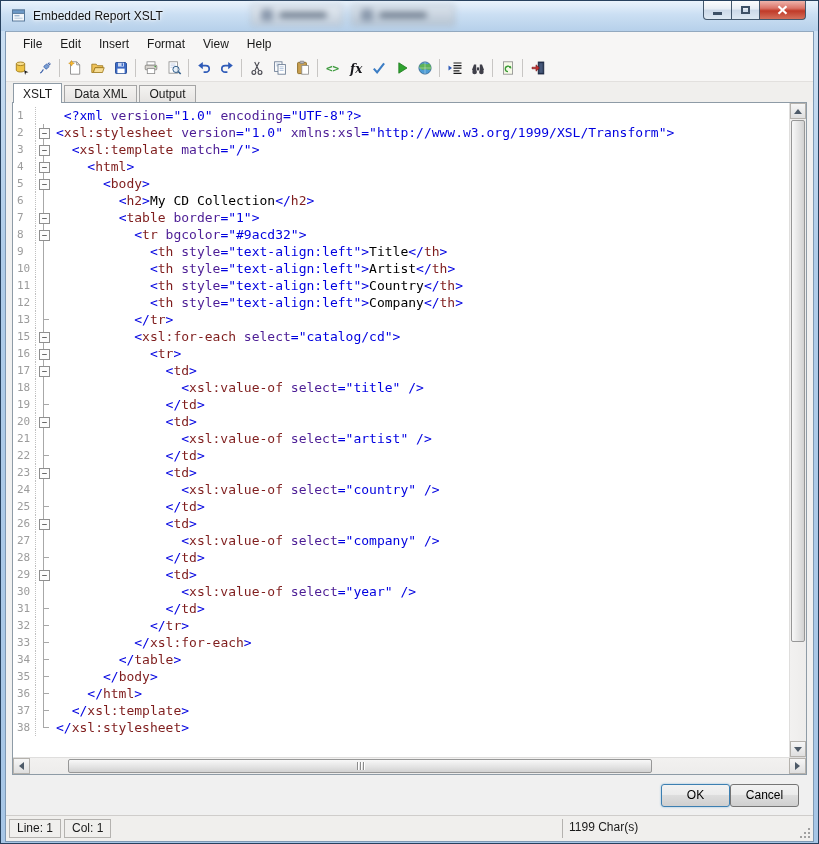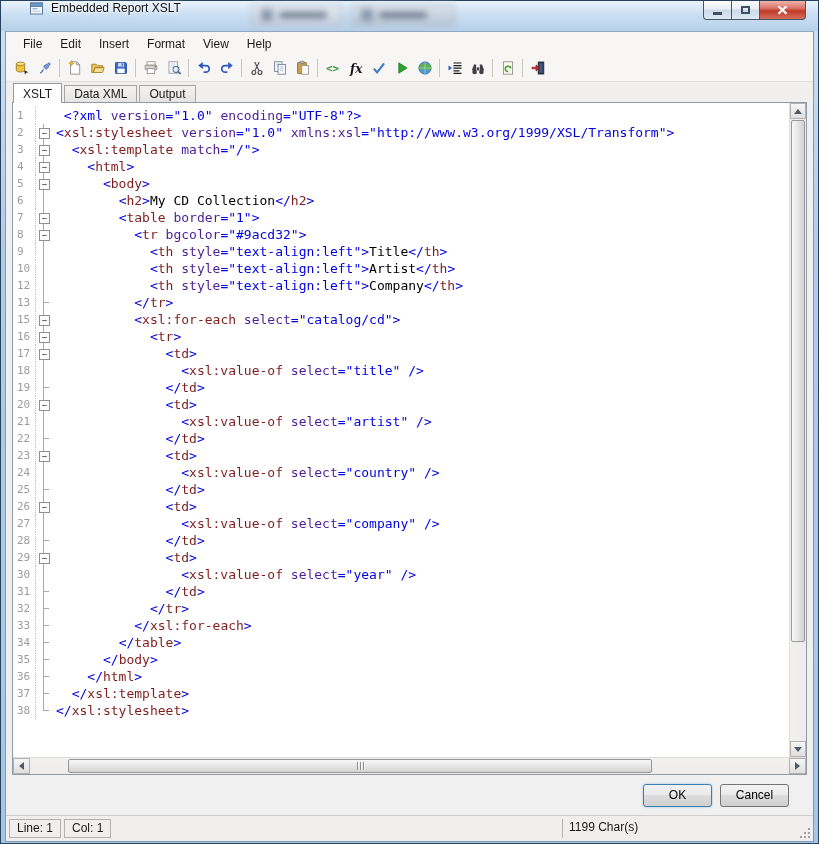--- a/index.html
+++ b/index.html
@@ -2,22 +2,22 @@
 <html><head>
 <meta charset="utf-8">
 <style>
   html,body{margin:0;padding:0;width:819px;height:844px;overflow:hidden;
     font-family:"Liberation Sans", sans-serif;font-size:12px;color:#1a1a1a;}
   *{box-sizing:border-box;}
 
   
   .frame{width:819px;height:844px;background:linear-gradient(#CFE2F4,#AFCCE9 30%,#A7C6E6);
     border:1px solid #27415E;position:relative;display:flex;flex-direction:column;}
-  .titlebar{height:30px;position:relative;display:flex;align-items:flex-start;
-    background:linear-gradient(#EAF3FC,#CBDFF3 45%,#B6D0EA);padding-left:28px;flex:0 0 30px;}
+  .titlebar{height:30px;position:relative;display:flex;align-items:center;
+    background:linear-gradient(#EAF3FC,#CBDFF3 45%,#B6D0EA);padding-left:10px;flex:0 0 30px;}
   .app-ico{width:16px;height:16px;margin-right:6px;display:inline-flex;}
   .title{font-size:12px;color:#111;text-shadow:0 0 3px #fff,0 0 6px #fff;white-space:nowrap;}
   .bg-tabs{position:absolute;left:250px;top:3px;height:24px;display:flex;gap:8px;filter:blur(3px);opacity:.85;}
   .blur-pill{width:92px;height:22px;border-radius:3px;background:linear-gradient(#E9EEF3,#C3CDD8);
     box-shadow:inset 0 0 0 1px #9AA6B4;position:relative;}
   .blur-pill::before{content:"";position:absolute;left:10px;top:5px;width:12px;height:12px;background:#7E8CA0;border-radius:2px;}
   .blur-pill::after{content:"";position:absolute;left:28px;top:8px;width:48px;height:6px;background:#5E6B7C;border-radius:3px;}
   .blur-pill.p2{width:104px;background:linear-gradient(#DFE6ED,#B5C1CE);}
   .caption{position:absolute;top:0;right:12px;display:flex;z-index:5;}
   .cap-btn{width:29px;height:19px;border:1px solid #44586C;border-top:none;margin-left:-1px;
@@ -81,21 +81,21 @@
     background:linear-gradient(#F6F6F6,#DFDFDF);border:1px solid #B5B2AD;}
   .harrow span{width:0;height:0;border-top:4px solid transparent;border-bottom:4px solid transparent;}
   .harrow.left span{border-right:5px solid #4D5A68;}
   .harrow.right span{border-left:5px solid #4D5A68;}
   .htrack{flex:1;position:relative;}
   .hthumb{position:absolute;top:1px;bottom:1px;left:5%;width:77%;border:1px solid #979797;border-radius:2px;
     background:linear-gradient(#F8F8F8,#E2E2E2 60%,#D2D2D2);display:flex;align-items:center;justify-content:center;gap:2px;}
   .grip-line{width:1px;height:8px;background:#8C8C8C;box-shadow:1px 0 0 #fff;}
 
   
-  .footer{flex:0 0 40px;display:flex;align-items:center;justify-content:flex-end;gap:8px;padding-right:24px;}
+  .footer{flex:0 0 40px;display:flex;align-items:center;justify-content:flex-end;gap:0;padding-right:14px;}
   .btn{width:69px;height:23px;border:1px solid #757575;border-radius:3px;font-family:"Liberation Sans", sans-serif;
     font-size:12px;background:linear-gradient(#F2F2F2,#EBEBEB 45%,#DDDDDD 50%,#CFCFCF);cursor:default;}
   .btn.ok{border-color:#3C7FB1;box-shadow:0 0 2px #7EB4D8;}
   .statusbar{flex:0 0 26px;background:#F0EFED;border-top:1px solid #CFCDCB;display:flex;align-items:center;
     padding:0 3px;position:relative;}
   .panel{border:1px solid #B4B2AF;height:19px;line-height:17px;padding:0 7px;margin-right:3px;white-space:nowrap;}
   .spacer{flex:1;}
   .chars{border-left:1px solid #B4B2AF;height:19px;line-height:17px;padding-left:6px;width:248px;}
   .grip-corner{position:absolute;right:2px;bottom:2px;width:12px;height:12px;
     background:
@@ -361,20 +361,25 @@
               <span class="num">9</span>
               <span class="fold line"></span>
               <span class="code"><span class="tk-s">            </span><span class="tk-b">&lt;</span><span class="tk-t">th</span><span class="tk-s"> </span><span class="tk-a">style</span><span class="tk-v">="text-align:left"</span><span class="tk-b">&gt;</span><span class="tk-x">Title</span><span class="tk-b">&lt;/</span><span class="tk-t">th</span><span class="tk-b">&gt;</span></span>
             </div>
             <div class="row">
               <span class="num">10</span>
               <span class="fold line"></span>
               <span class="code"><span class="tk-s">            </span><span class="tk-b">&lt;</span><span class="tk-t">th</span><span class="tk-s"> </span><span class="tk-a">style</span><span class="tk-v">="text-align:left"</span><span class="tk-b">&gt;</span><span class="tk-x">Artist</span><span class="tk-b">&lt;/</span><span class="tk-t">th</span><span class="tk-b">&gt;</span></span>
             </div>
             <div class="row">
+              <span class="num">11</span>
+              <span class="fold line"></span>
+              <span class="code"><span class="tk-s">            </span><span class="tk-b">&lt;</span><span class="tk-t">th</span><span class="tk-s"> </span><span class="tk-a">style</span><span class="tk-v">="text-align:left"</span><span class="tk-b">&gt;</span><span class="tk-x">Country</span><span class="tk-b">&lt;/</span><span class="tk-t">th</span><span class="tk-b">&gt;</span></span>
+            </div>
+            <div class="row">
               <span class="num">12</span>
               <span class="fold line"></span>
               <span class="code"><span class="tk-s">            </span><span class="tk-b">&lt;</span><span class="tk-t">th</span><span class="tk-s"> </span><span class="tk-a">style</span><span class="tk-v">="text-align:left"</span><span class="tk-b">&gt;</span><span class="tk-x">Company</span><span class="tk-b">&lt;/</span><span class="tk-t">th</span><span class="tk-b">&gt;</span></span>
             </div>
             <div class="row">
               <span class="num">13</span>
               <span class="fold tick"></span>
               <span class="code"><span class="tk-s">          </span><span class="tk-b">&lt;/</span><span class="tk-t">tr</span><span class="tk-b">&gt;</span></span>
             </div>
             <div class="row">

